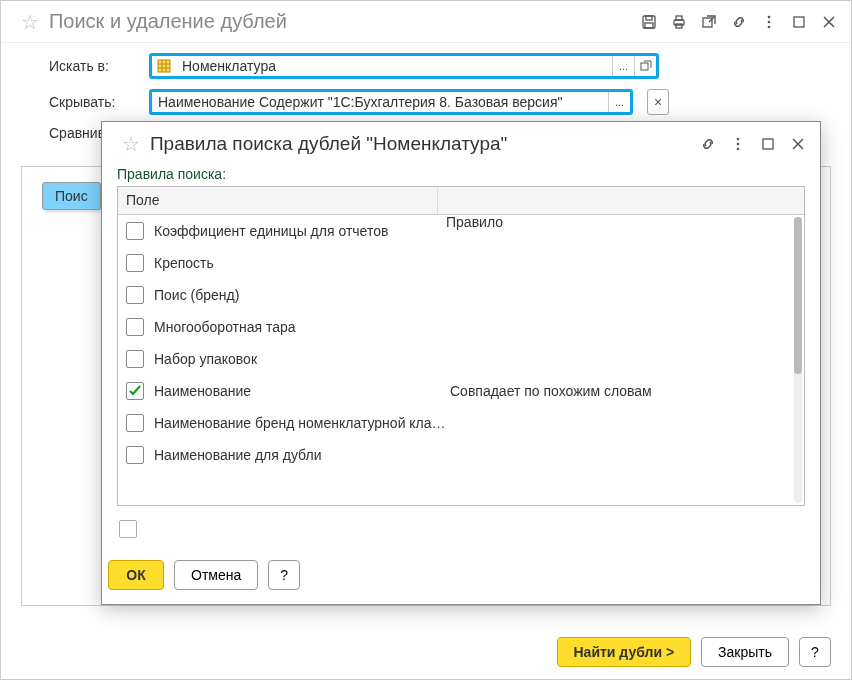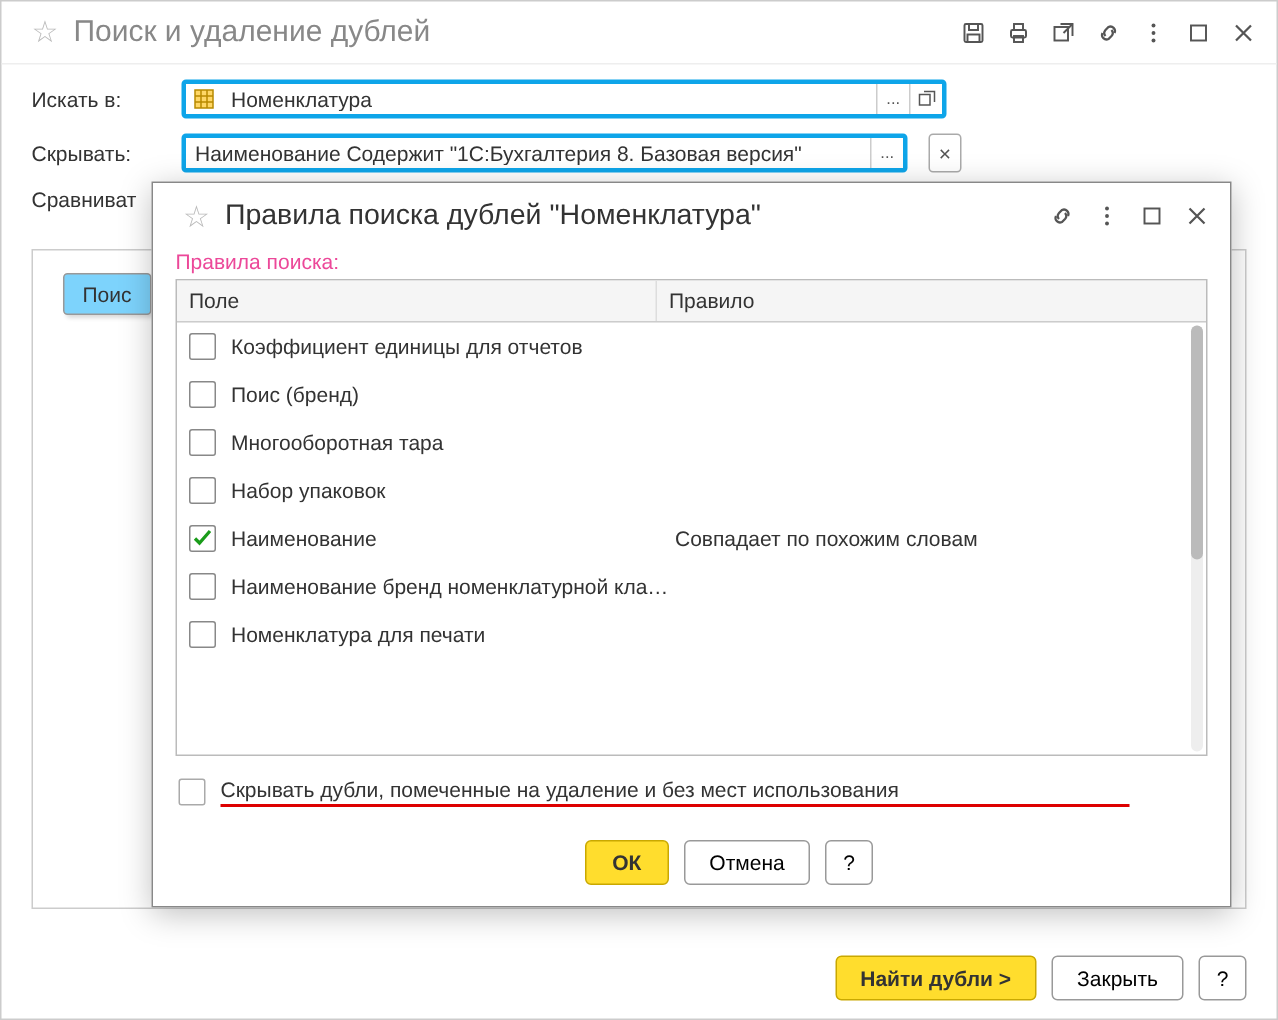--- a/index.html
+++ b/index.html
@@ -48,20 +48,21 @@
     height: 24px;
     display: flex;
     align-items: center;
     justify-content: center;
     color: #555;
     cursor: pointer;
   }
   .tb-icon svg { width: 16px; height: 16px; }
   .form-area {
     padding: 10px 20px;
+    margin-left: 28px;
   }
   .form-row {
     display: flex;
     align-items: center;
     margin-bottom: 10px;
     gap: 10px;
   }
   .form-label {
     width: 90px;
     color: #333;
@@ -182,21 +183,21 @@
   }
   .dialog-body {
     flex: 1;
     padding: 0 15px 10px 15px;
     display: flex;
     flex-direction: column;
     overflow: hidden;
   }
   .rules-label {
     font-size: 14px;
-    color: #ec4899;
+    color: #14532d;
     margin-bottom: 4px;
   }
   .grid {
     border: 1px solid #bbb;
     flex: 1;
     display: flex;
     flex-direction: column;
     position: relative;
     overflow: hidden;
   }
@@ -206,21 +207,21 @@
     border-bottom: 1px solid #ccc;
     height: 28px;
   }
   .gh-col {
     padding: 5px 8px;
     font-size: 14px;
     color: #333;
     border-right: 1px solid #ddd;
   }
   .gh-col.c1 { width: 320px; }
-  .gh-col.c2 { flex: 1; border-right: none; }
+  .gh-col.c2 { flex: 1; border-right: none; margin-top: 22px; }
   .grid-rows {
     flex: 1;
     overflow-y: hidden;
     position: relative;
   }
   .grid-row {
     display: flex;
     align-items: center;
     height: 32px;
     padding: 0 8px;
@@ -286,25 +287,24 @@
   .hide-dup-text {
     font-size: 14px;
     color: #333;
   }
   .red-underline {
     height: 2px;
     background: #d00;
     margin: 2px 52px 0 0;
   }
   .dialog-footer {
-    padding: 10px 15px 14px 20px;
-    display: flex;
-    justify-content: center;
+    padding: 10px 15px 14px 6px;
+    display: flex;
+    justify-content: flex-start;
     gap: 10px;
-    margin-left: 45px;
   }
   .table-icon-svg {
     width: 14px; height: 14px;
   }
 </style>
 </head>
 <body>
 
 <div class="main-window">
 
@@ -446,20 +446,25 @@
           <div class="gh-col c2">Правило</div>
         </div>
         <div class="grid-rows" id="grid-rows">
             <div class="grid-row">
               <div class="chk"></div>
               <div class="field-col">Коэффициент единицы для отчетов</div>
               <div class="rule-col"></div>
             </div>
             <div class="grid-row">
               <div class="chk"></div>
+              <div class="field-col">Крепость</div>
+              <div class="rule-col"></div>
+            </div>
+            <div class="grid-row">
+              <div class="chk"></div>
               <div class="field-col">Поис (бренд)</div>
               <div class="rule-col"></div>
             </div>
             <div class="grid-row">
               <div class="chk"></div>
               <div class="field-col">Многооборотная тара</div>
               <div class="rule-col"></div>
             </div>
             <div class="grid-row">
               <div class="chk"></div>
@@ -475,35 +480,31 @@
               <div class="field-col">Наименование</div>
               <div class="rule-col">Совпадает по похожим словам</div>
             </div>
             <div class="grid-row">
               <div class="chk"></div>
               <div class="field-col">Наименование бренд номенклатурной кла…</div>
               <div class="rule-col"></div>
             </div>
             <div class="grid-row">
               <div class="chk"></div>
-              <div class="field-col">Номенклатура для печати</div>
+              <div class="field-col">Наименование для дубли</div>
               <div class="rule-col"></div>
             </div>
           </div>
         <div class="grid-scrollbar">
           <div class="grid-thumb"></div>
         </div>
       </div>
 
       <div class="hide-dup-row">
         <div class="chk"></div>
-        <div style="flex:1">
-          <div class="hide-dup-text">Скрывать дубли, помеченные на удаление и без мест использования</div>
-          <div class="red-underline"></div>
-        </div>
       </div>
     </div>
 
     <div class="dialog-footer">
       <button class="btn yellow" style="min-width:56px;">ОК</button>
       <button class="btn">Отмена</button>
       <button class="btn square">?</button>
     </div>
   </div>
 

